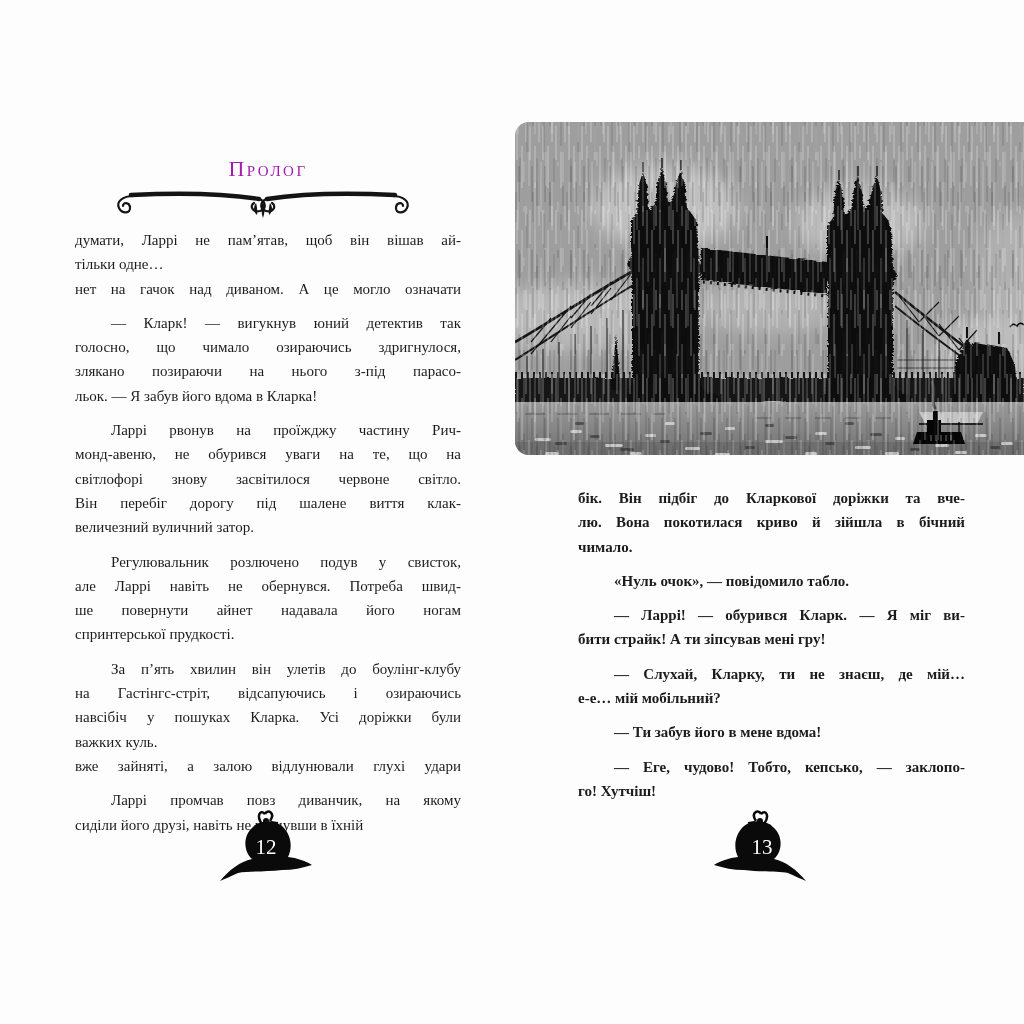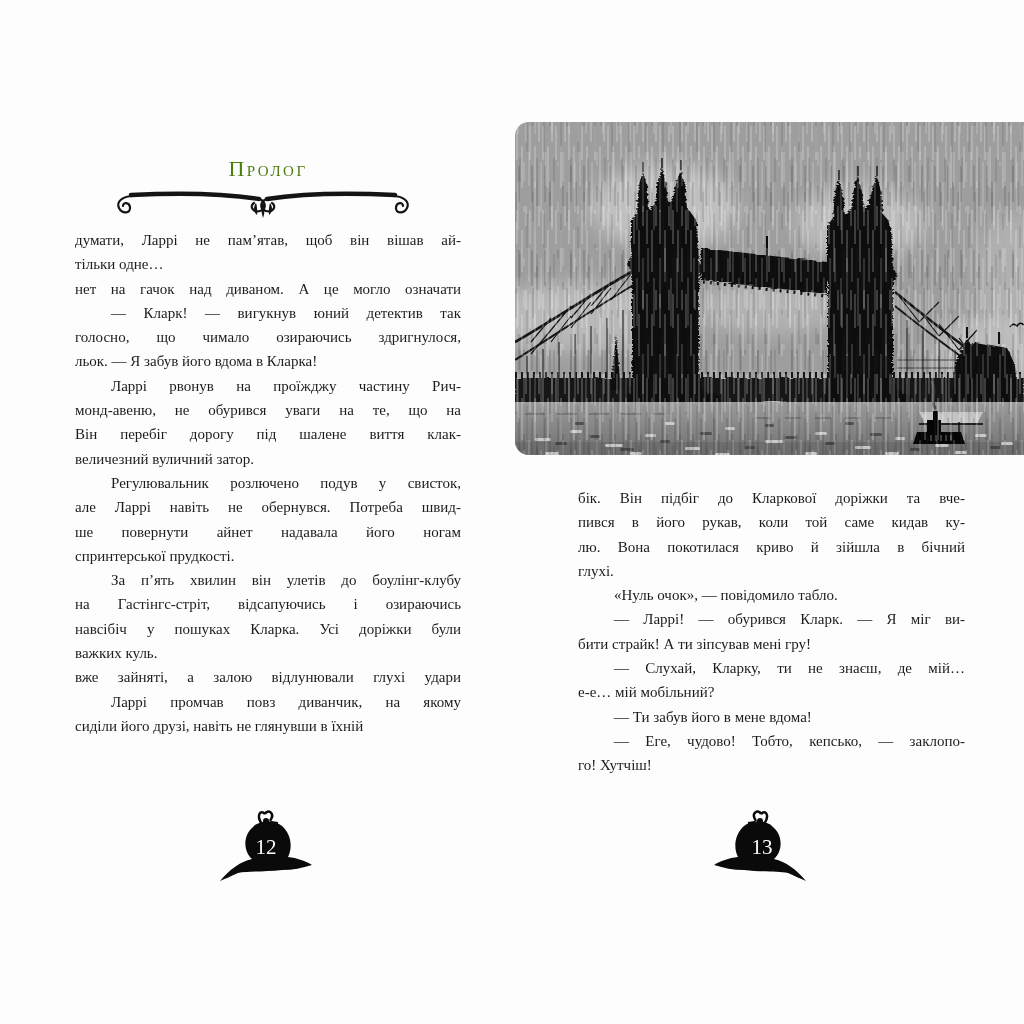--- a/index.html
+++ b/index.html
@@ -6,33 +6,33 @@
   body{
     width:1024px;height:1024px;position:relative;overflow:hidden;
     background:#fdfdfd;
     font-family:"Liberation Serif","DejaVu Serif",serif;
     color:#1c1c1c;
   }
   .abs{position:absolute;}
   
   .chapter-title{
     left:75px;top:156px;width:386px;text-align:center;
-    font-variant:small-caps;font-size:22px;letter-spacing:2.5px;color:#4d7c0f;
+    font-variant:small-caps;font-size:22px;letter-spacing:2.5px;color:#a21caf;
   }
   .flourish{left:112px;top:186px;width:302px;height:34px;}
   
   .textcol{font-size:15px;}
   .textcol .line{
     height:24.3px;line-height:24.3px;white-space:normal;
     text-align:justify;text-align-last:justify;
   }
   .textcol .line.end{text-align-last:left;}
-  .textcol .line.in{text-indent:36px;}
+  .textcol .line.in{text-indent:36px;margin-top:10px;}
   #text-left{left:75px;top:228px;width:386px;}
-  #text-right{left:578px;top:486px;width:387px;}
+  #text-right{left:578px;top:486px;width:387px;font-weight:bold;}
   
   .illustration{
     left:515px;top:122px;width:509px;height:333px;
     border-radius:14px 0 0 14px;overflow:hidden;
   }
   .illustration svg{display:block;}
   
   .hat{width:104px;height:78px;}
   #hat-left{left:210px;top:808px;}
   #hat-right{left:712px;top:808px;}
@@ -55,23 +55,25 @@
     <path d="M158,17 C 161,21 160.5,26 157,29 C 156.5,25 157,20 158,17 Z"></path>
   </g>
 </svg>
 
 <div id="text-left" class="abs textcol">
     <div class="line">думати, Ларрі не пам’ятав, щоб він вішав ай-</div>
     <div class="line end">тільки одне…</div>
     <div class="line">нет на гачок над диваном. А це могло означати</div>
     <div class="line in">— Кларк! — вигукнув юний детектив так</div>
     <div class="line">голосно, що чимало озираючись здригнулося,</div>
+    <div class="line">злякано позираючи на нього з-під парасо-</div>
     <div class="line end">льок. — Я забув його вдома в Кларка!</div>
     <div class="line in">Ларрі рвонув на проїжджу частину Рич-</div>
     <div class="line">монд-авеню, не обурився уваги на те, що на</div>
+    <div class="line">світлофорі знову засвітилося червоне світло.</div>
     <div class="line">Він перебіг дорогу під шалене виття клак-</div>
     <div class="line end">величезний вуличний затор.</div>
     <div class="line in">Регулювальник розлючено подув у свисток,</div>
     <div class="line">але Ларрі навіть не обернувся. Потреба швид-</div>
     <div class="line">ше повернути айнет надавала його ногам</div>
     <div class="line end">спринтерської прудкості.</div>
     <div class="line in">За п’ять хвилин він улетів до боулінг-клубу</div>
     <div class="line">на Гастінгс-стріт, відсапуючись і озираючись</div>
     <div class="line">навсібіч у пошуках Кларка. Усі доріжки були</div>
     <div class="line end">важких куль.</div>
@@ -230,23 +232,22 @@
     <path d="M416,313 V319 M421,313 V319 M426,313 V319 M431,313 V319 M436,313 V319" stroke="rgba(190,190,190,0.6)" stroke-width="1"></path>
   </g>
 
   <rect width="509" height="333" fill="url(#rainA)"></rect>
   <rect width="509" height="333" fill="url(#rainB)"></rect>
 </svg>
 </div>
 
 <div id="text-right" class="abs textcol">
     <div class="line">бік. Він підбіг до Кларкової доріжки та вче-</div>
-    <div class="line">пився в його рукав, коли той саме кидав ку-</div>
     <div class="line">лю. Вона покотилася криво й зійшла в бічний</div>
-    <div class="line end">глухі.</div>
+    <div class="line end">чимало.</div>
     <div class="line in end">«Нуль очок», — повідомило табло.</div>
     <div class="line in">— Ларрі! — обурився Кларк. — Я міг ви-</div>
     <div class="line end">бити страйк! А ти зіпсував мені гру!</div>
     <div class="line in">— Слухай, Кларку, ти не знаєш, де мій…</div>
     <div class="line end">е-е… мій мобільний?</div>
     <div class="line in end">— Ти забув його в мене вдома!</div>
     <div class="line in">— Еге, чудово! Тобто, кепсько, — заклопо-</div>
     <div class="line end">го! Хутчіш!</div>
   </div>
 

